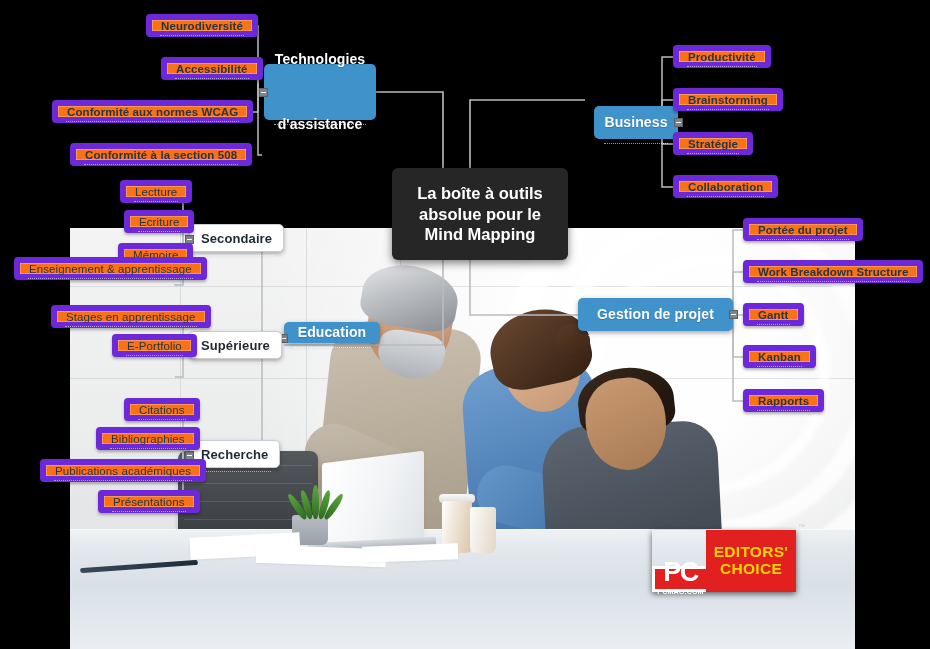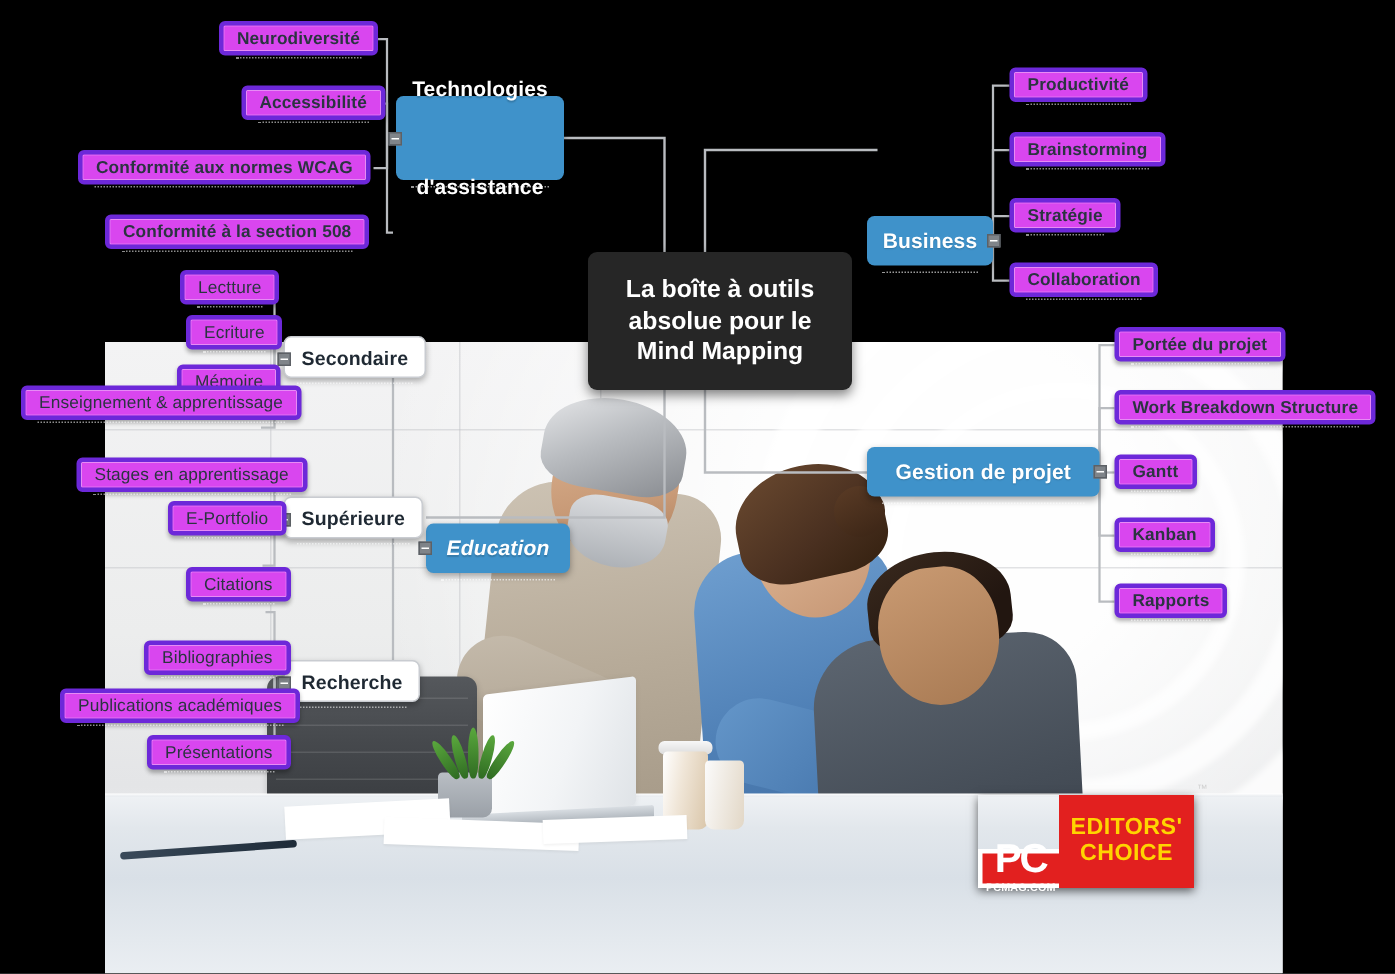--- a/index.html
+++ b/index.html
@@ -247,23 +247,23 @@
     display: flex;
     align-items: center;
     justify-content: center;
     white-space: nowrap;
     font-weight: bold;
     letter-spacing: .1px;
   }
 
   
   .leafnode {
-    background: #d946ef;
+    background: #f97316;
     color: #2b3440;
-    border: 3px solid #6d28d9;
+    border: 6px solid #6d28d9;
     border-radius: 4px;
     font-size: 11.5px;
     height: 23px;
     padding: 0 9px;
     box-shadow: 0 2px 3px rgba(0,0,0,.30), 0 0 0 .5px rgba(255,255,255,.5) inset;
     font-weight: normal;
   }
   .leafnode.strong { font-weight: bold; }
 
   
@@ -528,21 +528,21 @@
   <div class="node leafnode strong" style="left:161px; top:57px;">
     <span>Accessibilité</span>
   </div>
   <div class="node leafnode strong" style="left:52px; top:100px;">
     <span>Conformité aux normes WCAG</span>
   </div>
   <div class="node leafnode strong" style="left:70px; top:143px;text-align:center;">
     <span>Conformité à la section 508</span>
   </div>
 
-  <div class="node bluenode" style="left:578px; top:106px; width:84px; height:33px;margin-top:38px;">
+  <div class="node bluenode" style="left:594px; top:106px; width:84px; height:33px;">
     <span>Business</span>
     <span class="toggle" style="right:-5px; top:12px;">
         <i></i>
       </span>
   </div>
 
   <div class="node leafnode strong" style="left:673px; top:45px;">
     <span>Productivité</span>
   </div>
   <div class="node leafnode strong" style="left:673px; top:88px;">
@@ -571,21 +571,21 @@
   <div class="node leafnode strong" style="left:743px; top:303px;">
     <span>Gantt</span>
   </div>
   <div class="node leafnode strong" style="left:743px; top:345px;">
     <span>Kanban</span>
   </div>
   <div class="node leafnode strong" style="left:743px; top:389px;">
     <span>Rapports</span>
   </div>
 
-  <div class="node bluenode" style="left:284px; top:349px; width:96px; height:33px;font-style:italic;">
+  <div class="node bluenode" style="left:284px; top:322px; width:96px; height:21px;">
     <span>Education</span>
     <span class="toggle" style="left:-5px; top:12px;">
         <i></i>
       </span>
   </div>
 
   <div class="node midnode" style="left:189px; top:224px;">
     <span>Secondaire</span>
     <span class="toggle" style="left:-5px; top:10px;">
         <i></i>
@@ -616,21 +616,21 @@
   <div class="node leafnode" style="left:112px; top:334px;">
     <span>E-Portfolio</span>
   </div>
 
   <div class="node midnode" style="left:189px; top:440px;">
     <span>Recherche</span>
     <span class="toggle" style="left:-5px; top:10px;">
         <i></i>
       </span>
   </div>
-  <div class="node leafnode" style="left:124px; top:378px;">
+  <div class="node leafnode" style="left:124px; top:398px;">
     <span>Citations</span>
   </div>
   <div class="node leafnode" style="left:96px; top:427px;">
     <span>Bibliographies</span>
   </div>
   <div class="node leafnode" style="left:40px; top:459px;">
     <span>Publications académiques</span>
   </div>
   <div class="node leafnode" style="left:98px; top:490px;text-align:right;">
     <span>Présentations</span>

